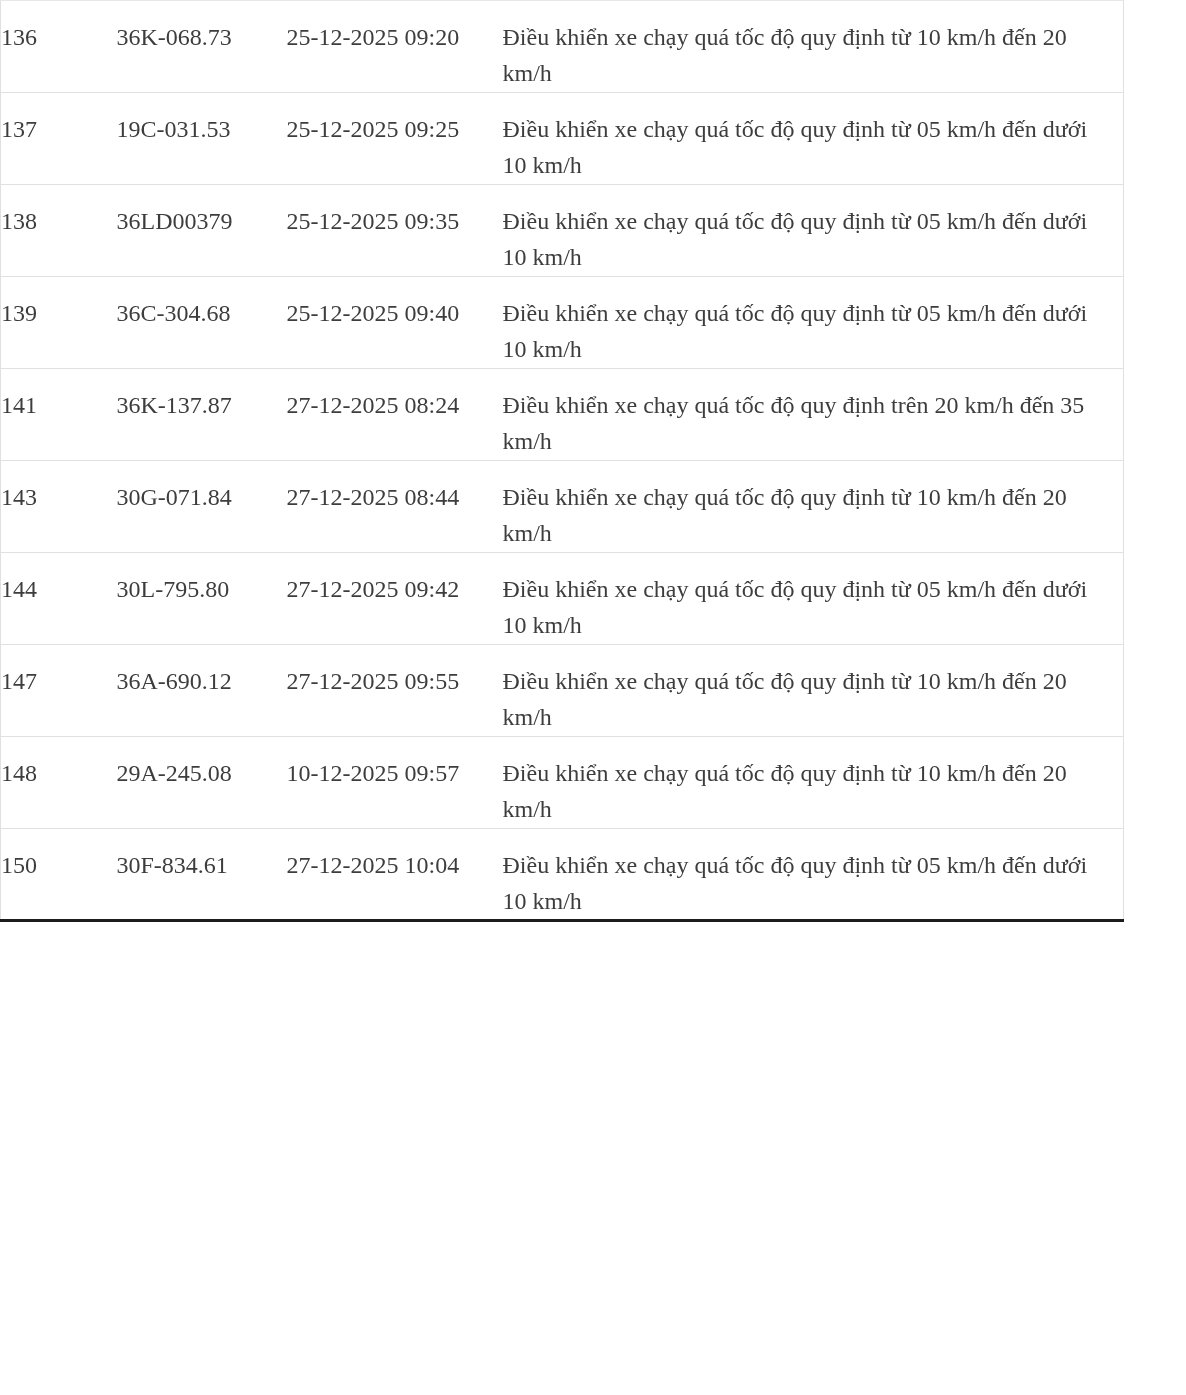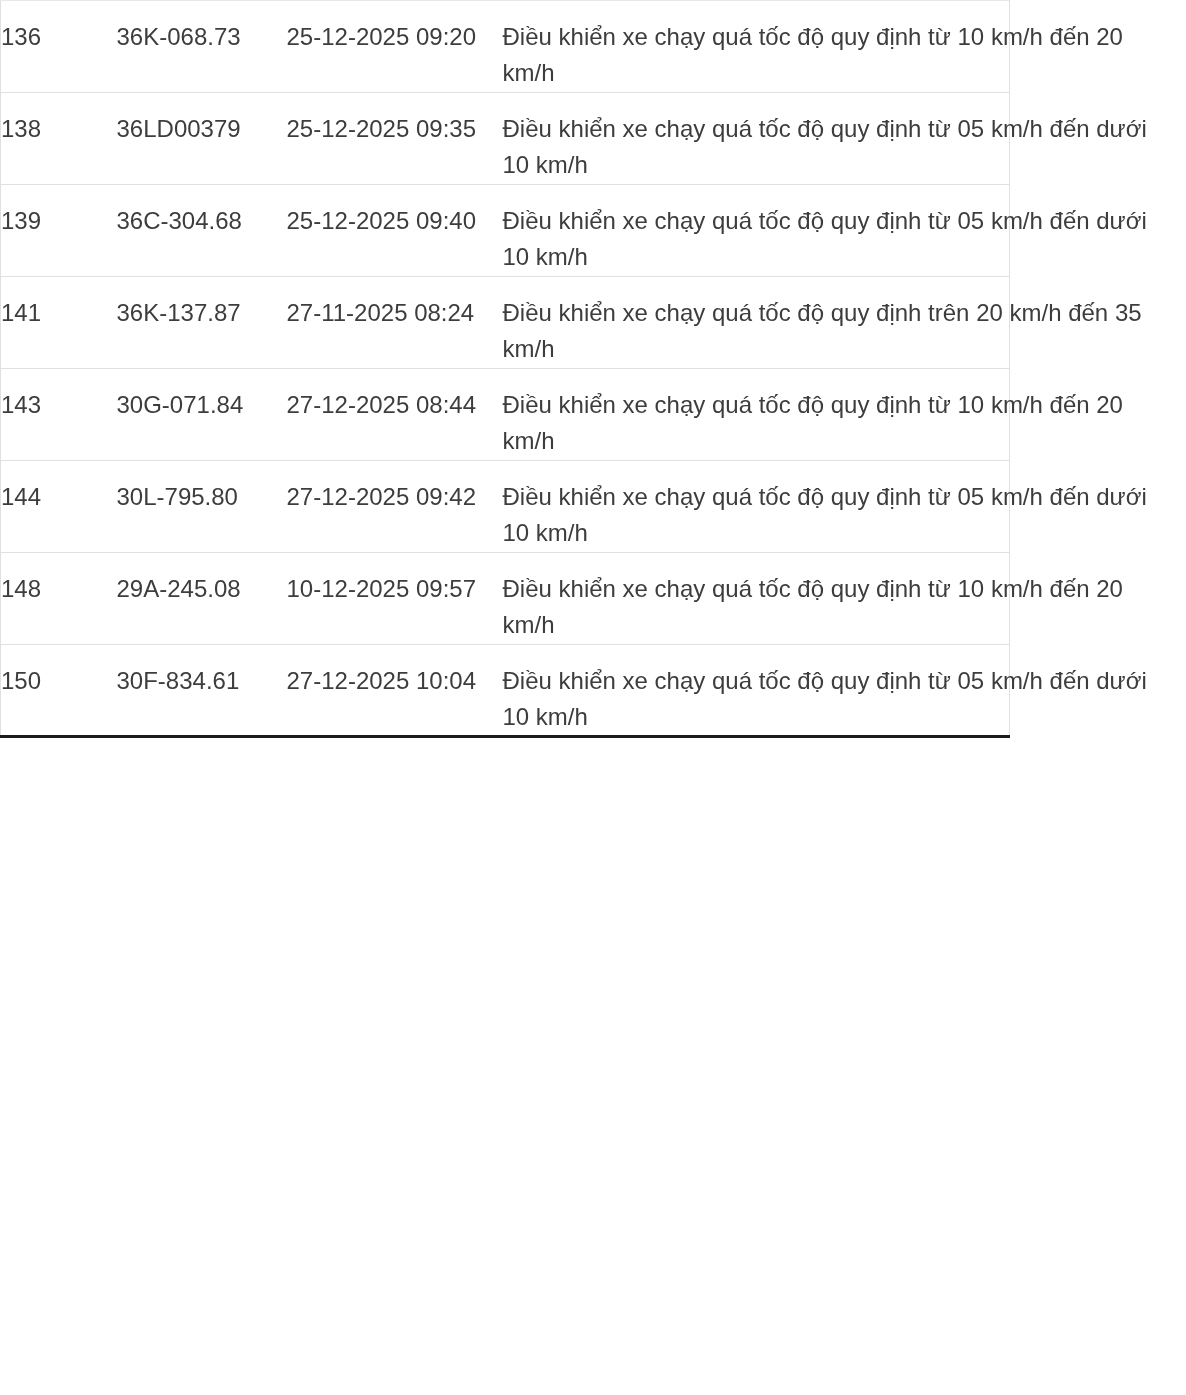--- a/index.html
+++ b/index.html
@@ -6,27 +6,28 @@
     margin: 0;
     padding: 0;
     background: #ffffff;
     font-family: "Liberation Sans", "DejaVu Sans", sans-serif;
   }
   .page {
     width: 1186px;
     background: #ffffff;
   }
   table.violations {
-    width: 1010px;
+    width: 1124px;
     border-collapse: collapse;
     table-layout: fixed;
     border-top: 1px solid #e8e8e8;
     border-left: 1px solid #e0e0e0;
     border-right: 1px solid #e0e0e0;
     border-bottom: 3px solid #1c1c1c;
+    font-family: Liberation Serif, serif;
   }
   table.violations col.c-no    { width: 116px; }
   table.violations col.c-plate { width: 170px; }
   table.violations col.c-time  { width: 216px; }
   table.violations col.c-desc  { width: auto;  }
   table.violations tr {
     height: 92px;
     border-bottom: 1px solid #e0e0e0;
   }
   table.violations tr:last-child {
@@ -68,20 +69,35 @@
     </td>
     <td class="col-time">
       <span class="line">25-12-2025 09:20</span>
     </td>
     <td class="col-desc">
       <span class="line">Điều khiển xe chạy quá tốc độ quy định từ 10 km/h đến 20</span>
       <span class="line">km/h</span>
     </td>
   </tr>
 
+  <tr>
+    <td class="col-no">
+      <span class="line">137</span>
+    </td>
+    <td class="col-plate">
+      <span class="line">19C-031.53</span>
+    </td>
+    <td class="col-time">
+      <span class="line">25-12-2025 09:25</span>
+    </td>
+    <td class="col-desc">
+      <span class="line">Điều khiển xe chạy quá tốc độ quy định từ 05 km/h đến dưới</span>
+      <span class="line">10 km/h</span>
+    </td>
+  </tr>
 
   <tr>
     <td class="col-no">
       <span class="line">138</span>
     </td>
     <td class="col-plate">
       <span class="line">36LD00379</span>
     </td>
     <td class="col-time">
       <span class="line">25-12-2025 09:35</span>
@@ -110,21 +126,21 @@
 
 
   <tr>
     <td class="col-no">
       <span class="line">141</span>
     </td>
     <td class="col-plate">
       <span class="line">36K-137.87</span>
     </td>
     <td class="col-time">
-      <span class="line">27-11-2025 08:24</span>
+      <span class="line">27-12-2025 08:24</span>
     </td>
     <td class="col-desc">
       <span class="line">Điều khiển xe chạy quá tốc độ quy định trên 20 km/h đến 35</span>
       <span class="line">km/h</span>
     </td>
   </tr>
 
 
   <tr>
     <td class="col-no">
@@ -153,20 +169,35 @@
       <span class="line">27-12-2025 09:42</span>
     </td>
     <td class="col-desc">
       <span class="line">Điều khiển xe chạy quá tốc độ quy định từ 05 km/h đến dưới</span>
       <span class="line">10 km/h</span>
     </td>
   </tr>
 
 
 
+  <tr>
+    <td class="col-no">
+      <span class="line">147</span>
+    </td>
+    <td class="col-plate">
+      <span class="line">36A-690.12</span>
+    </td>
+    <td class="col-time">
+      <span class="line">27-12-2025 09:55</span>
+    </td>
+    <td class="col-desc">
+      <span class="line">Điều khiển xe chạy quá tốc độ quy định từ 10 km/h đến 20</span>
+      <span class="line">km/h</span>
+    </td>
+  </tr>
 
   <tr>
     <td class="col-no">
       <span class="line">148</span>
     </td>
     <td class="col-plate">
       <span class="line">29A-245.08</span>
     </td>
     <td class="col-time">
       <span class="line">10-12-2025 09:57</span>

